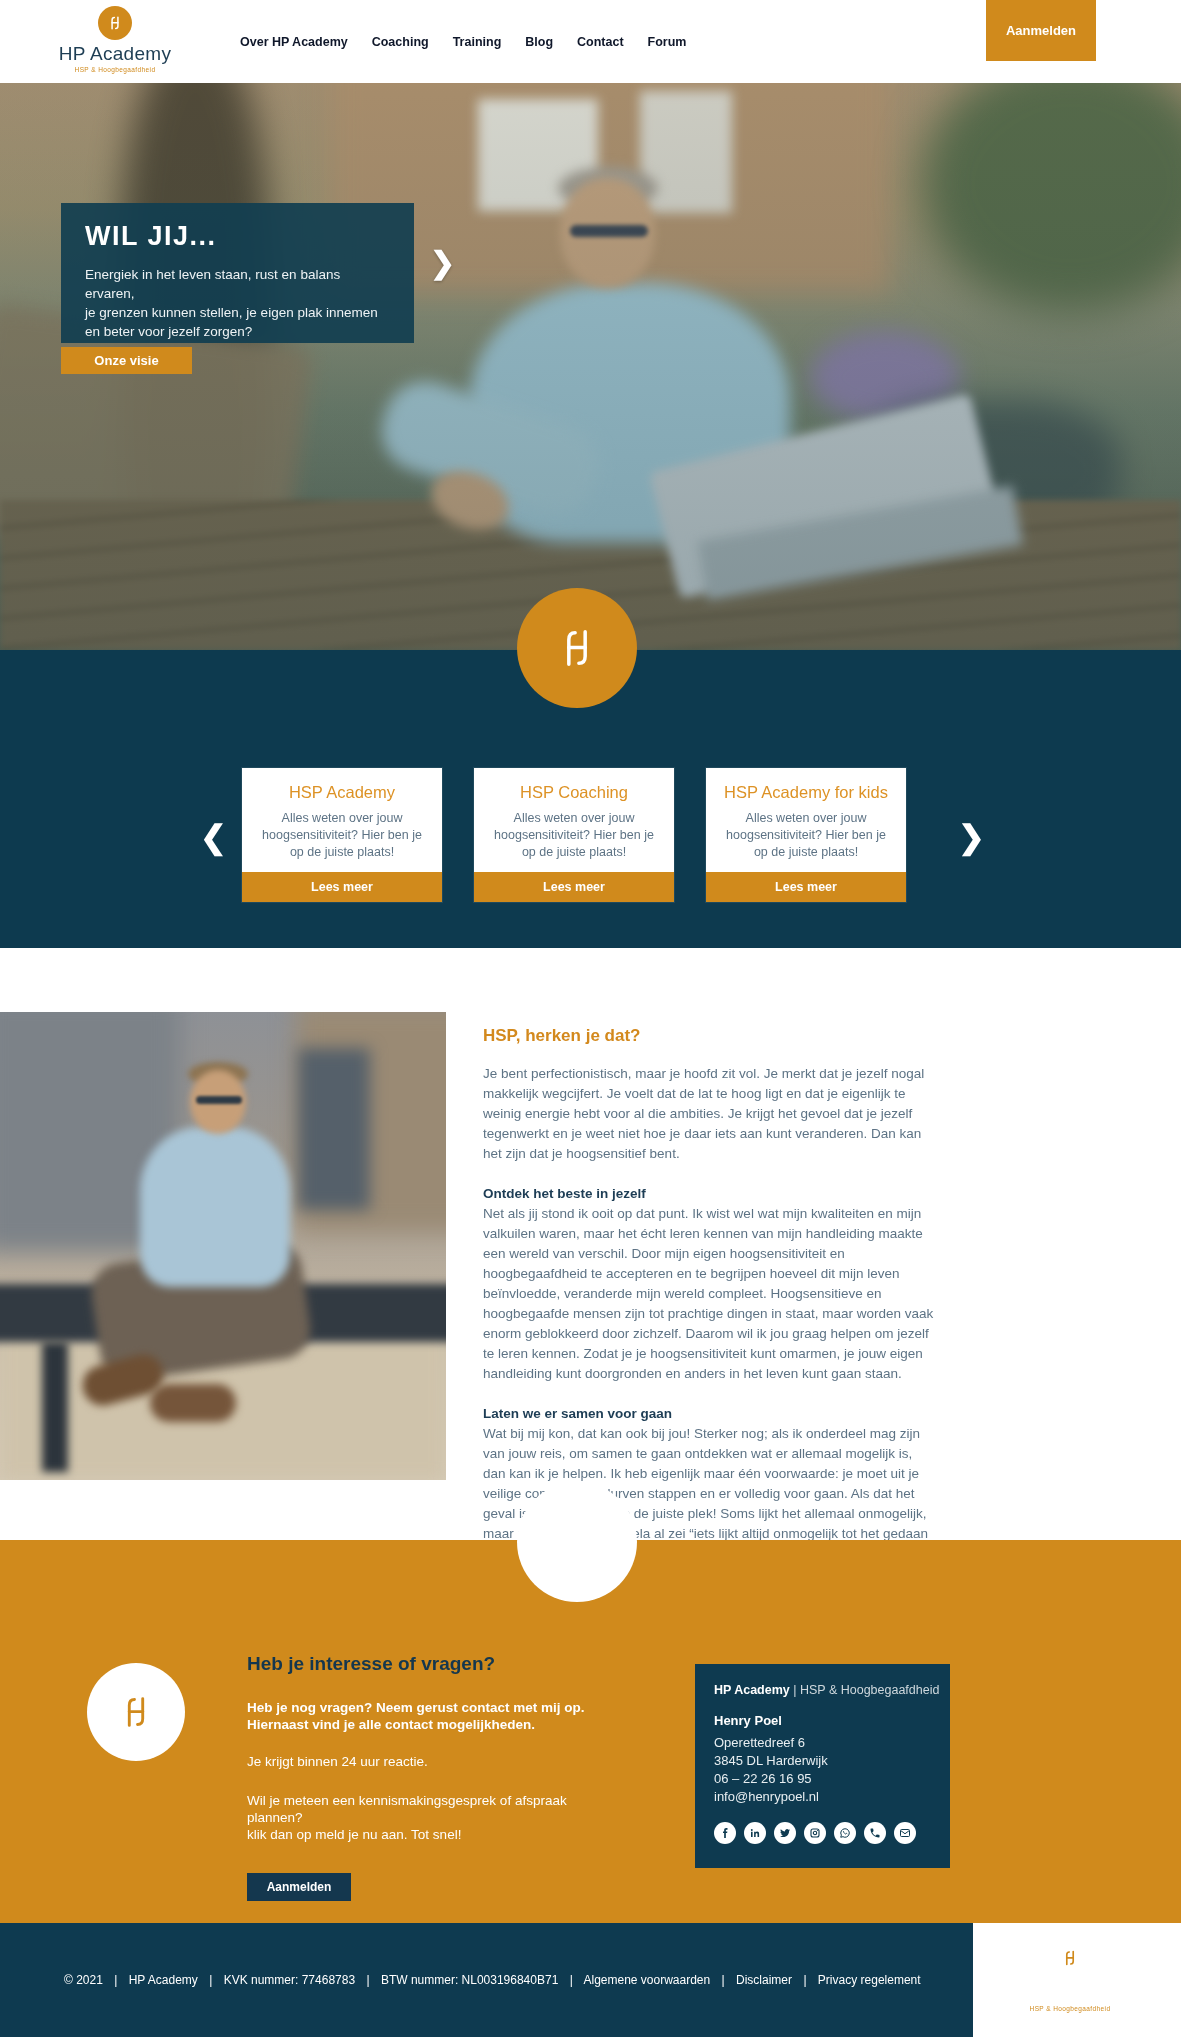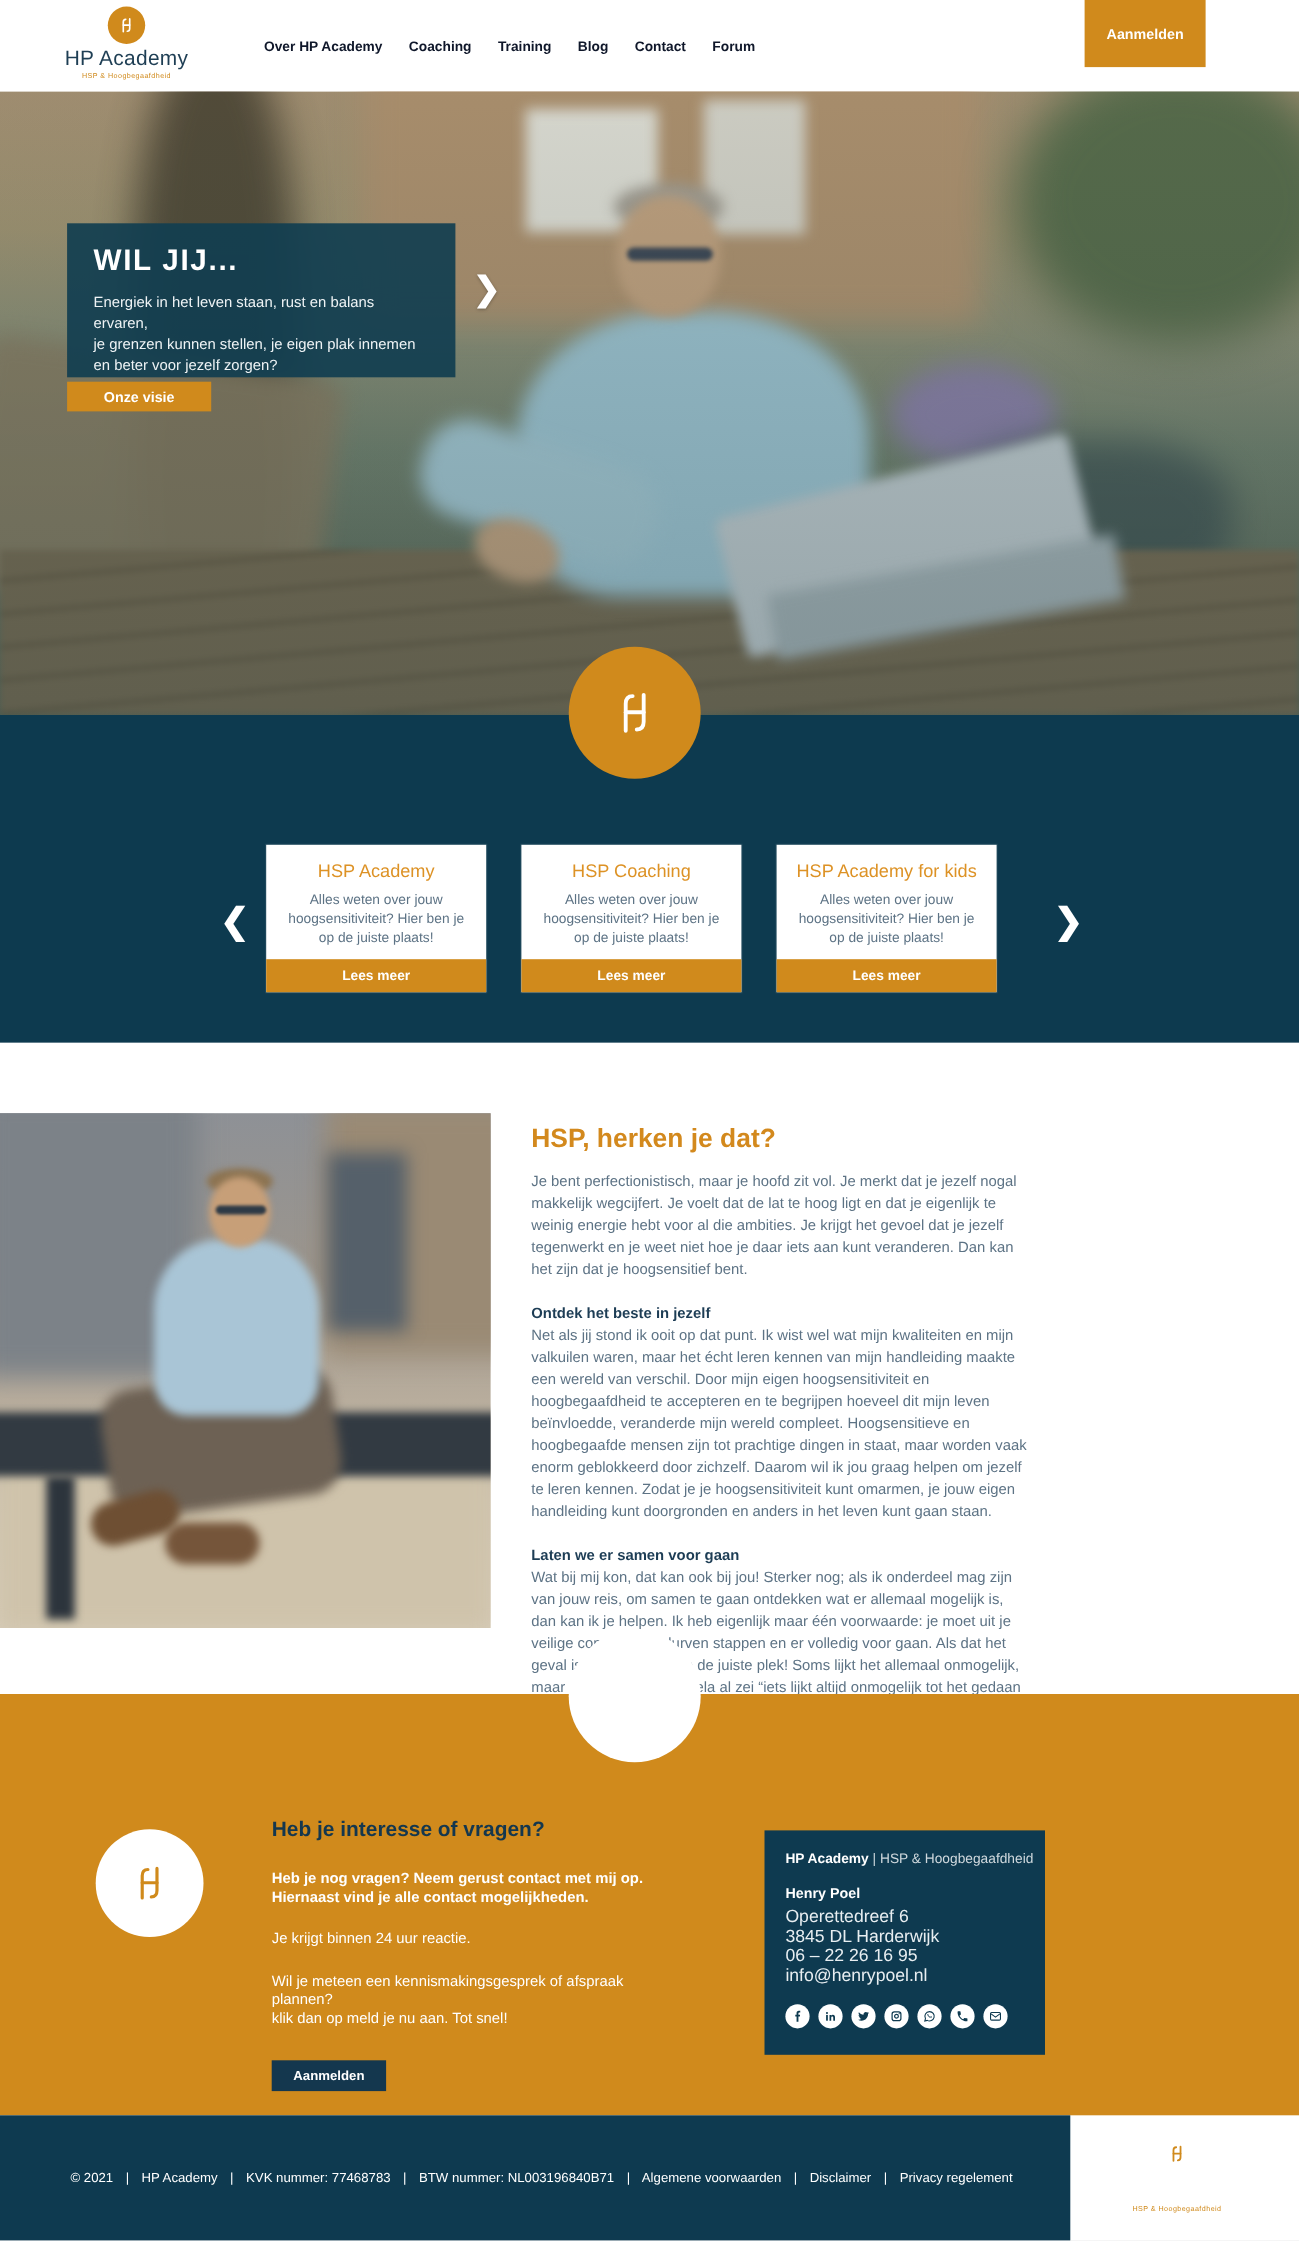--- a/index.html
+++ b/index.html
@@ -76,41 +76,41 @@
   .ph-leg   { left:42px; top:330px; width:26px; height:130px; background:#2c343c; filter:blur(4px); }
   .ph-shirt { left:140px; top:115px; width:150px; height:160px; background:#a9c5d6; filter:blur(4px); border-radius:40% 40% 20% 20%; }
   .ph-head  { left:190px; top:58px; width:56px; height:64px; background:#c79f78; filter:blur(3px); border-radius:50%; }
   .ph-hair  { left:188px; top:50px; width:60px; height:24px; background:#8d7452; filter:blur(3px); border-radius:50%; }
   .ph-glass { left:196px; top:84px; width:46px; height:8px; background:#2e3a46; filter:blur(1.5px); border-radius:4px; }
   .ph-pants { left:95px; top:240px; width:212px; height:118px; background:#6d6154; filter:blur(5px); border-radius:30px; transform:rotate(-8deg); }
   .ph-shoe1 { left:82px; top:348px; width:82px; height:40px; background:#6e4f33; filter:blur(4px); border-radius:20px; transform:rotate(-15deg); }
   .ph-shoe2 { left:150px; top:372px; width:86px; height:38px; background:#75553a; filter:blur(4px); border-radius:20px; }
 
   .about-col { position:absolute; left:483px; top:78px; width:455px; font-size:13.5px; line-height:20px; color:#5d7385; }
-  .about-col h2 { margin:0 0 18px; font-size:24px; font-weight:700; color:#d3891d; }
+  .about-col h2 { margin:0 0 18px; font-size:17px; font-weight:700; color:#d3891d; }
   .about-col p { margin:0 0 20px; }
   .about-col h4 { margin:0; font-size:13.5px; font-weight:700; color:#1d3d55; }
   .quote { position:absolute; left:945px; top:230px; width:172px; font-size:17.5px; line-height:29px; color:#d8941f; }
 
   
   .contact { position:absolute; top:1540px; left:0; width:1181px; height:383px; background:#d08a1c; }
   .notch { position:absolute; left:517px; top:-58px; width:120px; height:120px; border-radius:50%; background:#fff; }
   .contact-logo { position:absolute; left:87px; top:123px; width:98px; height:98px; border-radius:50%; background:#fff; display:flex; align-items:center; justify-content:center; }
   .contact-col { position:absolute; left:247px; top:113px; width:372px; color:#fff; }
   .contact-col h2 { margin:0 0 24px; font-size:19px; font-weight:700; color:#14374e; }
   .cbold { margin:0 0 20px; font-size:13.5px; font-weight:700; line-height:17px; }
   .creg  { margin:0 0 22px; font-size:13.5px; line-height:17px; }
   .contact-cta { display:block; margin-top:30px; width:104px; height:28px; background:#14374e; color:#fff; font-family:inherit; font-size:12px; font-weight:700; border:none; cursor:pointer; }
 
   .contact-card { position:absolute; left:695px; top:124px; width:255px; height:204px; background:#0e3a50; padding:19px; color:#fff; }
   .card-head { font-size:12.5px; margin-bottom:16px; white-space:nowrap; }
   .card-head .b { font-weight:700; }
   .card-head .t { color:#cfd8dd; }
   .card-name { font-size:13px; font-weight:700; margin-bottom:6px; }
-  .card-line { font-size:16px; line-height:18px; color:#e8eef1; }
+  .card-line { font-size:13px; line-height:18px; color:#e8eef1; }
   .card-soc { display:flex; gap:8px; margin-top:16px; }
   .csoc { width:22px; height:22px; border-radius:50%; background:#fff; color:#0e3a50; display:flex; align-items:center; justify-content:center; cursor:pointer; }
   .csoc svg { width:12px; height:12px; }
 
   
   .site-footer { position:absolute; top:1923px; left:0; width:973px; height:114px; background:#0e3a50; }
   .foot-text { position:absolute; left:64px; top:50%; transform:translateY(-50%); font-size:12px; color:#fff; white-space:nowrap; }
   .foot-text span { margin-right:8px; }
   .foot-text a { color:#fff; text-decoration:none; cursor:pointer; margin-right:8px; }
   .foot-logo { position:absolute; left:1008px; top:16px; width:124px; text-align:center; }

